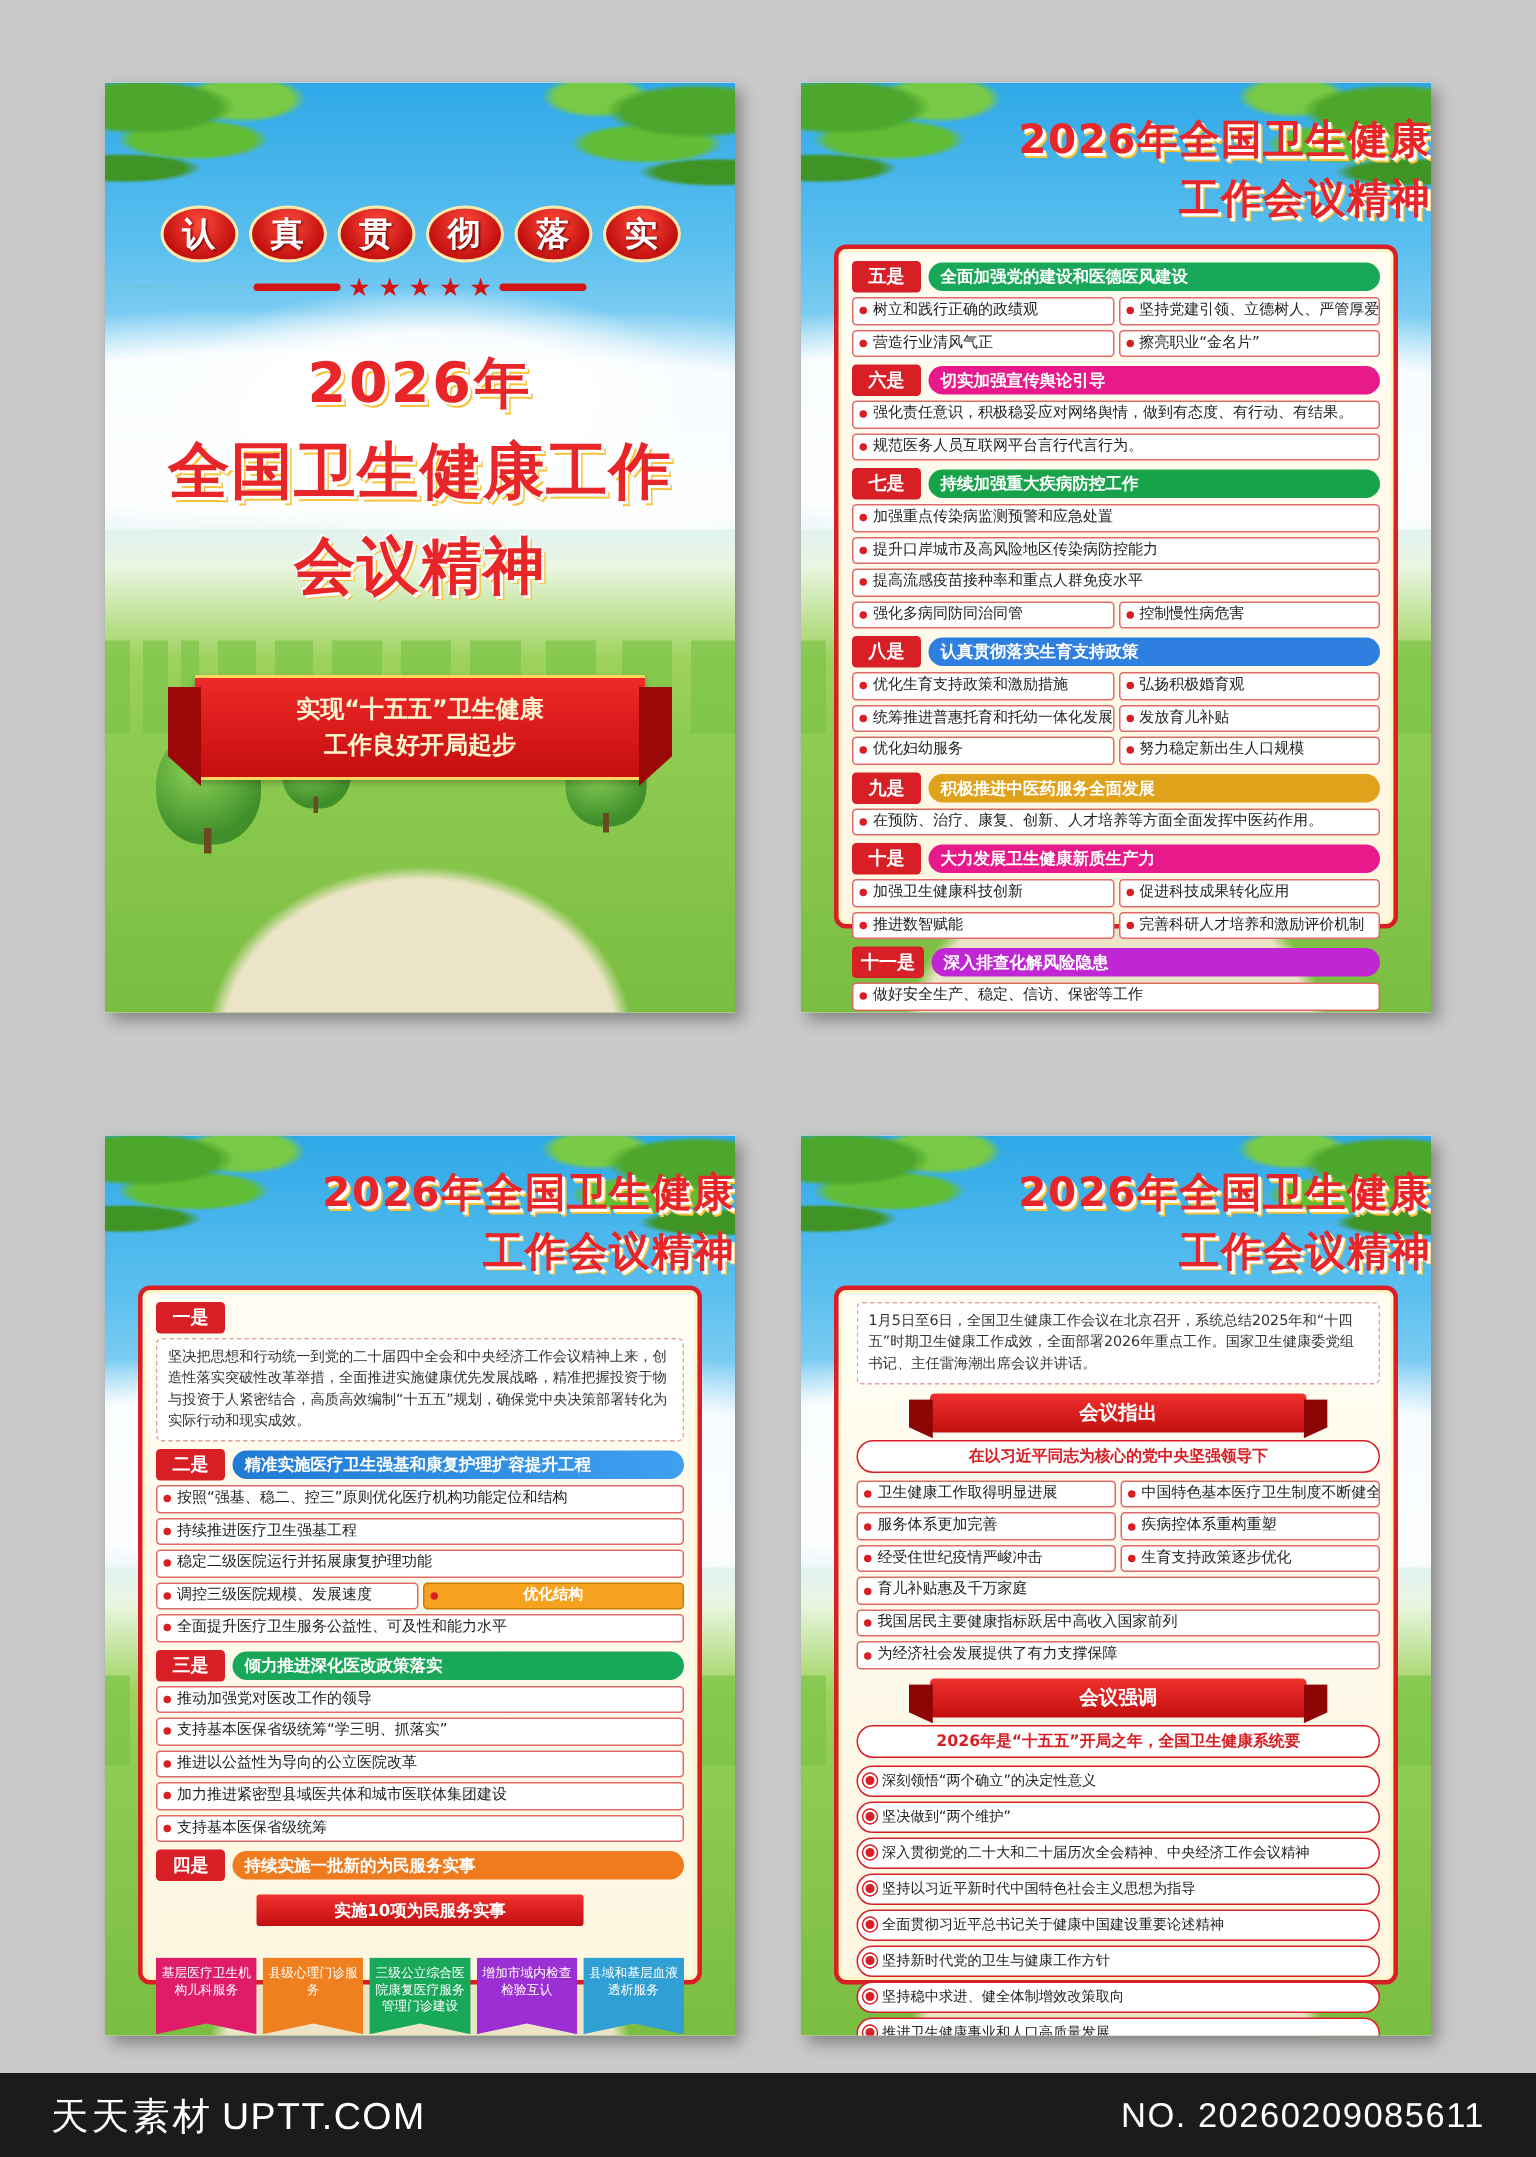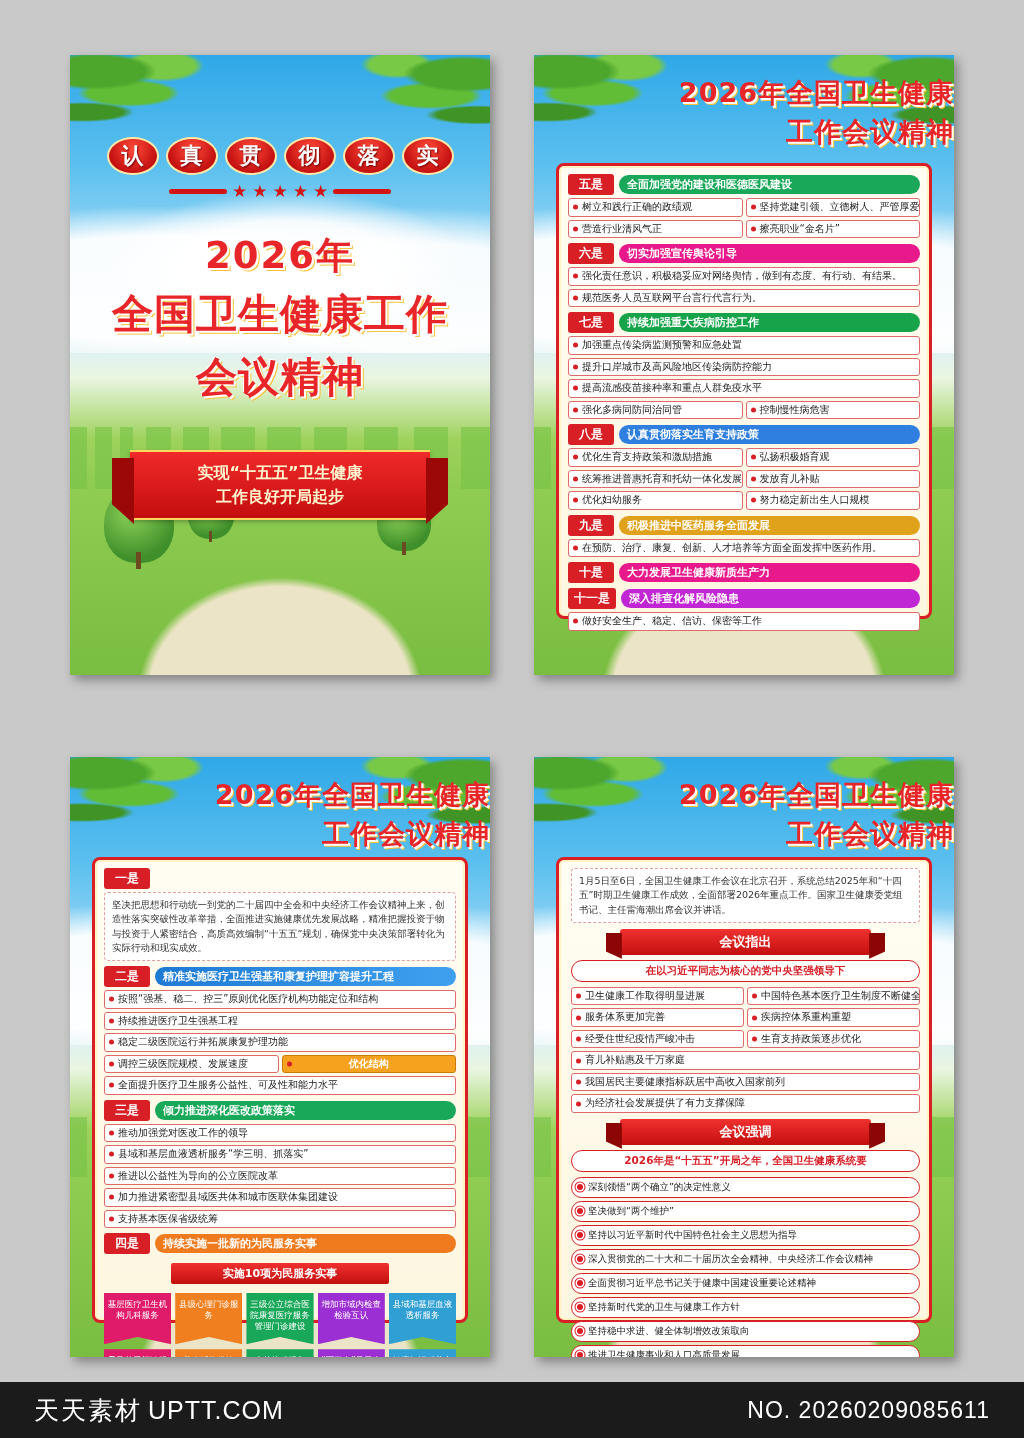--- a/index.html
+++ b/index.html
@@ -207,20 +207,21 @@
     background:linear-gradient(to bottom,#f0312f,#c30f0f);
     color:#fff; font-weight:bold; font-size:11px; padding:3px 0;
     border-radius:2px; font-family:"DejaVu Sans", sans-serif;
   }
   .flags { display:flex; gap:4px; margin-top:5px; }
   .flag {
     flex:1; color:#fff; font-size:8.5px; text-align:center;
     padding:6px 3px 12px; line-height:1.3;
     clip-path:polygon(0 0,100% 0,100% 100%,50% 86%,0 100%);
     font-family:"DejaVu Sans", sans-serif;
+    margin-top:12px;
   }
 
   
   #sheet4 { left:534px; top:757px; width:420px; height:600px; }
   #sheet4 .panel { left:22px; right:22px; top:100px; bottom:34px;padding-left:12px; }
   .hl-bar {
     border:1.5px solid #d81f26; border-radius:12px; color:#d81f26;
     font-size:10.5px; font-weight:bold; text-align:center; padding:3px 0;
     margin:5px 0; background:#fff;
     font-family:"DejaVu Sans", sans-serif;
@@ -372,20 +373,26 @@
       <div class="rows">
         <div class="row">在预防、治疗、康复、创新、人才培养等方面全面发挥中医药作用。</div>
       </div>
     </div>
 
     <div class="sect">
       <div class="sect-head">
         <span class="tag">十是</span>
         <span class="head-bar" style="background:#e8198b">大力发展卫生健康新质生产力</span>
       </div>
+      <div class="rows">
+        <div class="row half">加强卫生健康科技创新</div>
+        <div class="row half">促进科技成果转化应用</div>
+        <div class="row half">推进数智赋能</div>
+        <div class="row half">完善科研人才培养和激励评价机制</div>
+      </div>
     </div>
 
     <div class="sect">
       <div class="sect-head">
         <span class="tag">十一是</span>
         <span class="head-bar" style="background:#c026d3">深入排查化解风险隐患</span>
       </div>
       <div class="rows">
         <div class="row">做好安全生产、稳定、信访、保密等工作</div>
 
@@ -431,21 +438,21 @@
       </div>
     </div>
 
     <div class="sect">
       <div class="sect-head">
         <span class="tag">三是</span>
         <span class="head-bar" style="background:#19a85a">倾力推进深化医改政策落实</span>
       </div>
       <div class="rows">
         <div class="row">推动加强党对医改工作的领导</div>
-        <div class="row">县域和基层血液透析服务“学三明、抓落实”</div>
+        <div class="row">支持基本医保省级统筹“学三明、抓落实”</div>
         <div class="row">推进以公益性为导向的公立医院改革</div>
         <div class="row">加力推进紧密型县域医共体和城市医联体集团建设</div>
         <div class="row">支持基本医保省级统筹</div>
       </div>
     </div>
 
     <div class="sect">
       <div class="sect-head">
         <span class="tag">四是</span>
         <span class="head-bar" style="background:#f07b1f">持续实施一批新的为民服务实事</span>
@@ -500,22 +507,22 @@
       <div class="row" style="flex:1 1 100%">我国居民主要健康指标跃居中高收入国家前列</div>
       <div class="row" style="flex:1 1 100%">为经济社会发展提供了有力支撑保障</div>
     </div>
 
     <div class="band">会议强调</div>
     <div class="hl-bar">2026年是“十五五”开局之年，全国卫生健康系统要</div>
 
     <div>
       <div class="oval">深刻领悟“两个确立”的决定性意义</div>
       <div class="oval">坚决做到“两个维护”</div>
+      <div class="oval">深入贯彻党的二十大和二十届历次全会精神、中央经济工作会议精神</div>
       <div class="oval">坚持以习近平新时代中国特色社会主义思想为指导</div>
-      <div class="oval">深入贯彻党的二十大和二十届历次全会精神、中央经济工作会议精神</div>
       <div class="oval">全面贯彻习近平总书记关于健康中国建设重要论述精神</div>
       <div class="oval">坚持新时代党的卫生与健康工作方针</div>
       <div class="oval">坚持稳中求进、健全体制增效改策取向</div>
       <div class="oval">推进卫生健康事业和人口高质量发展</div>
 
     </div>
   </div>
 </div>
 
 <div class="wm">

